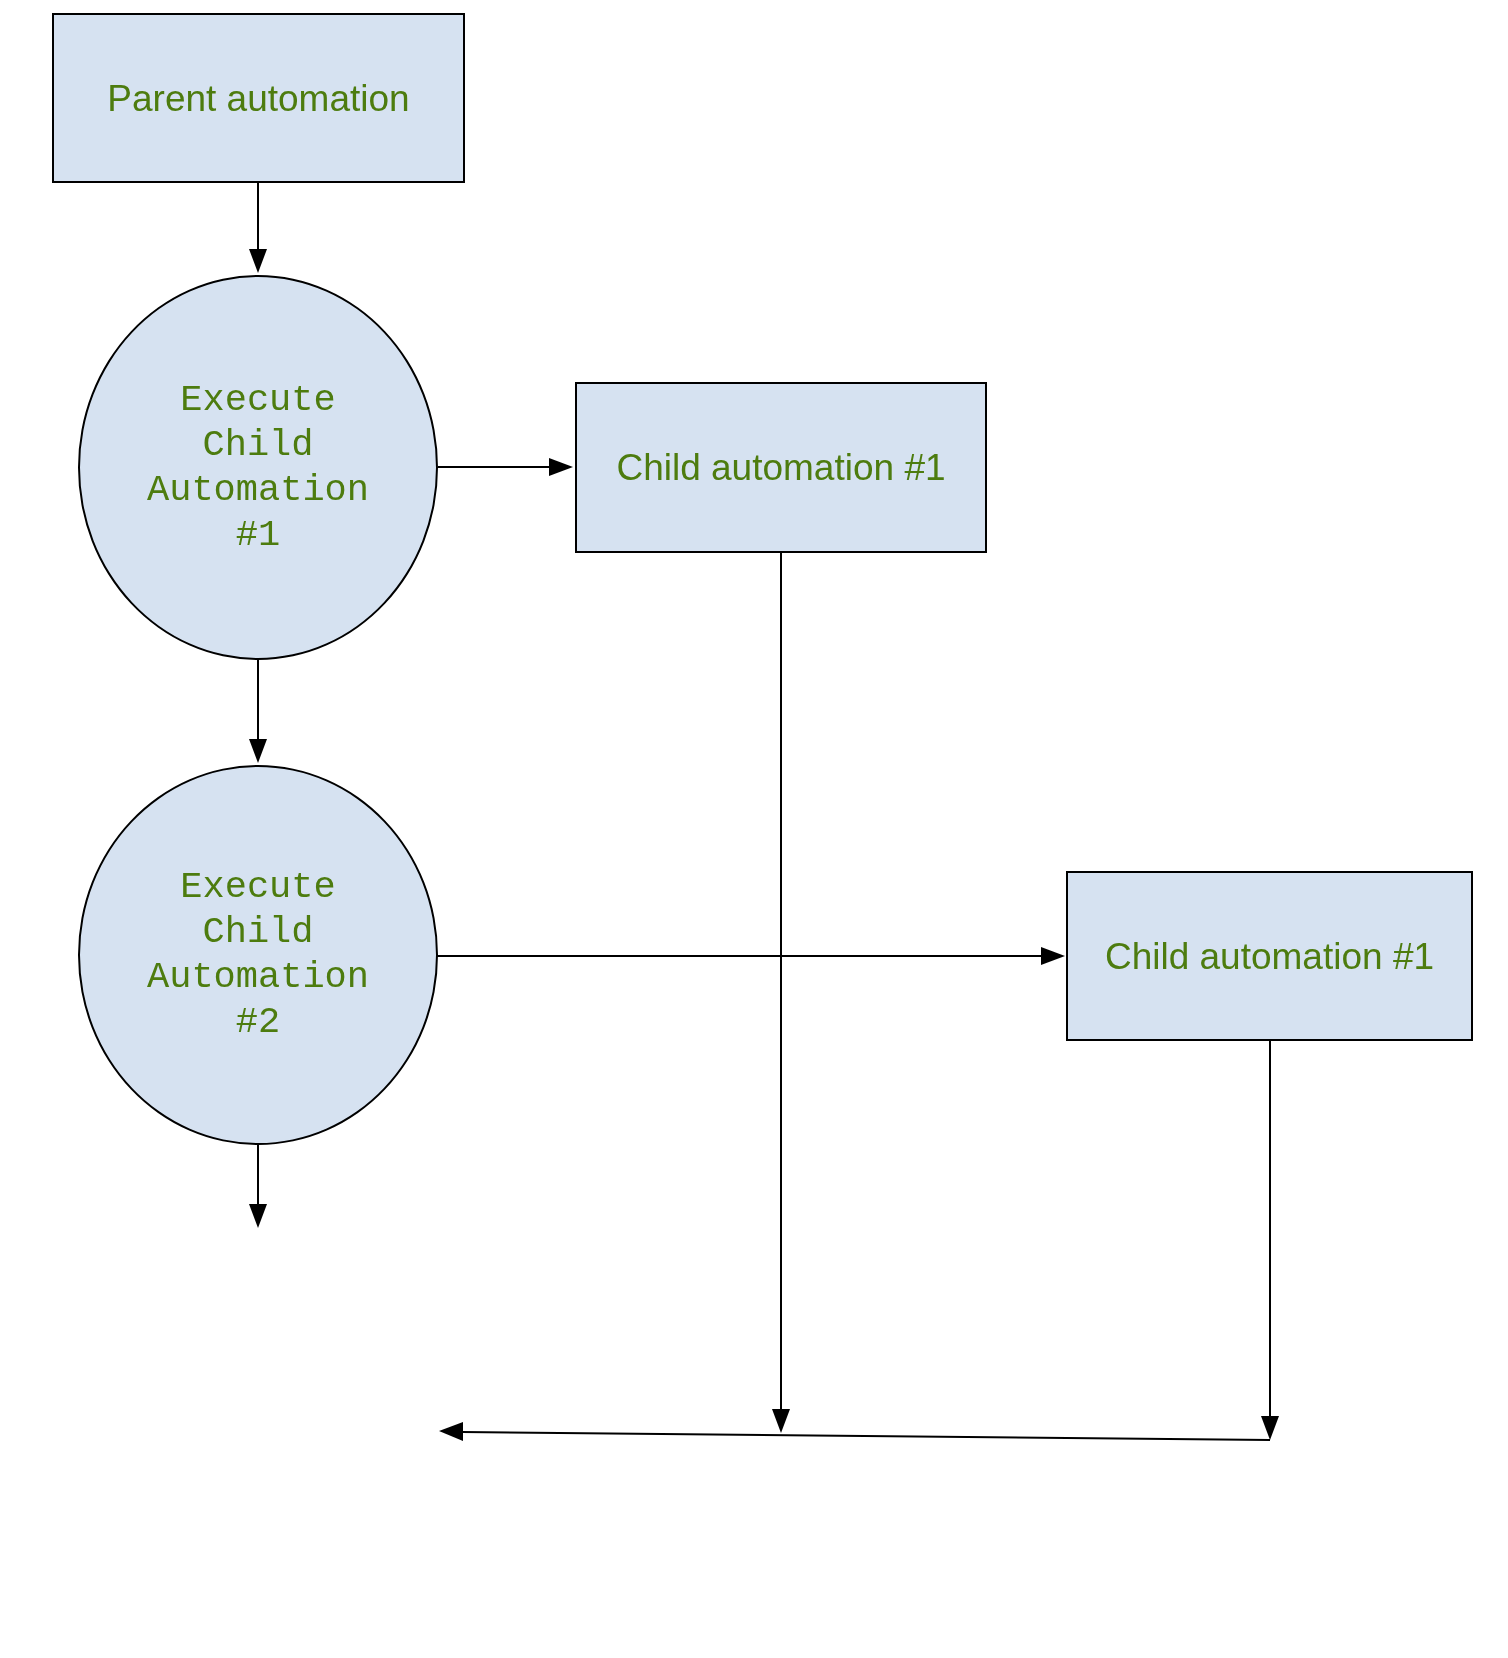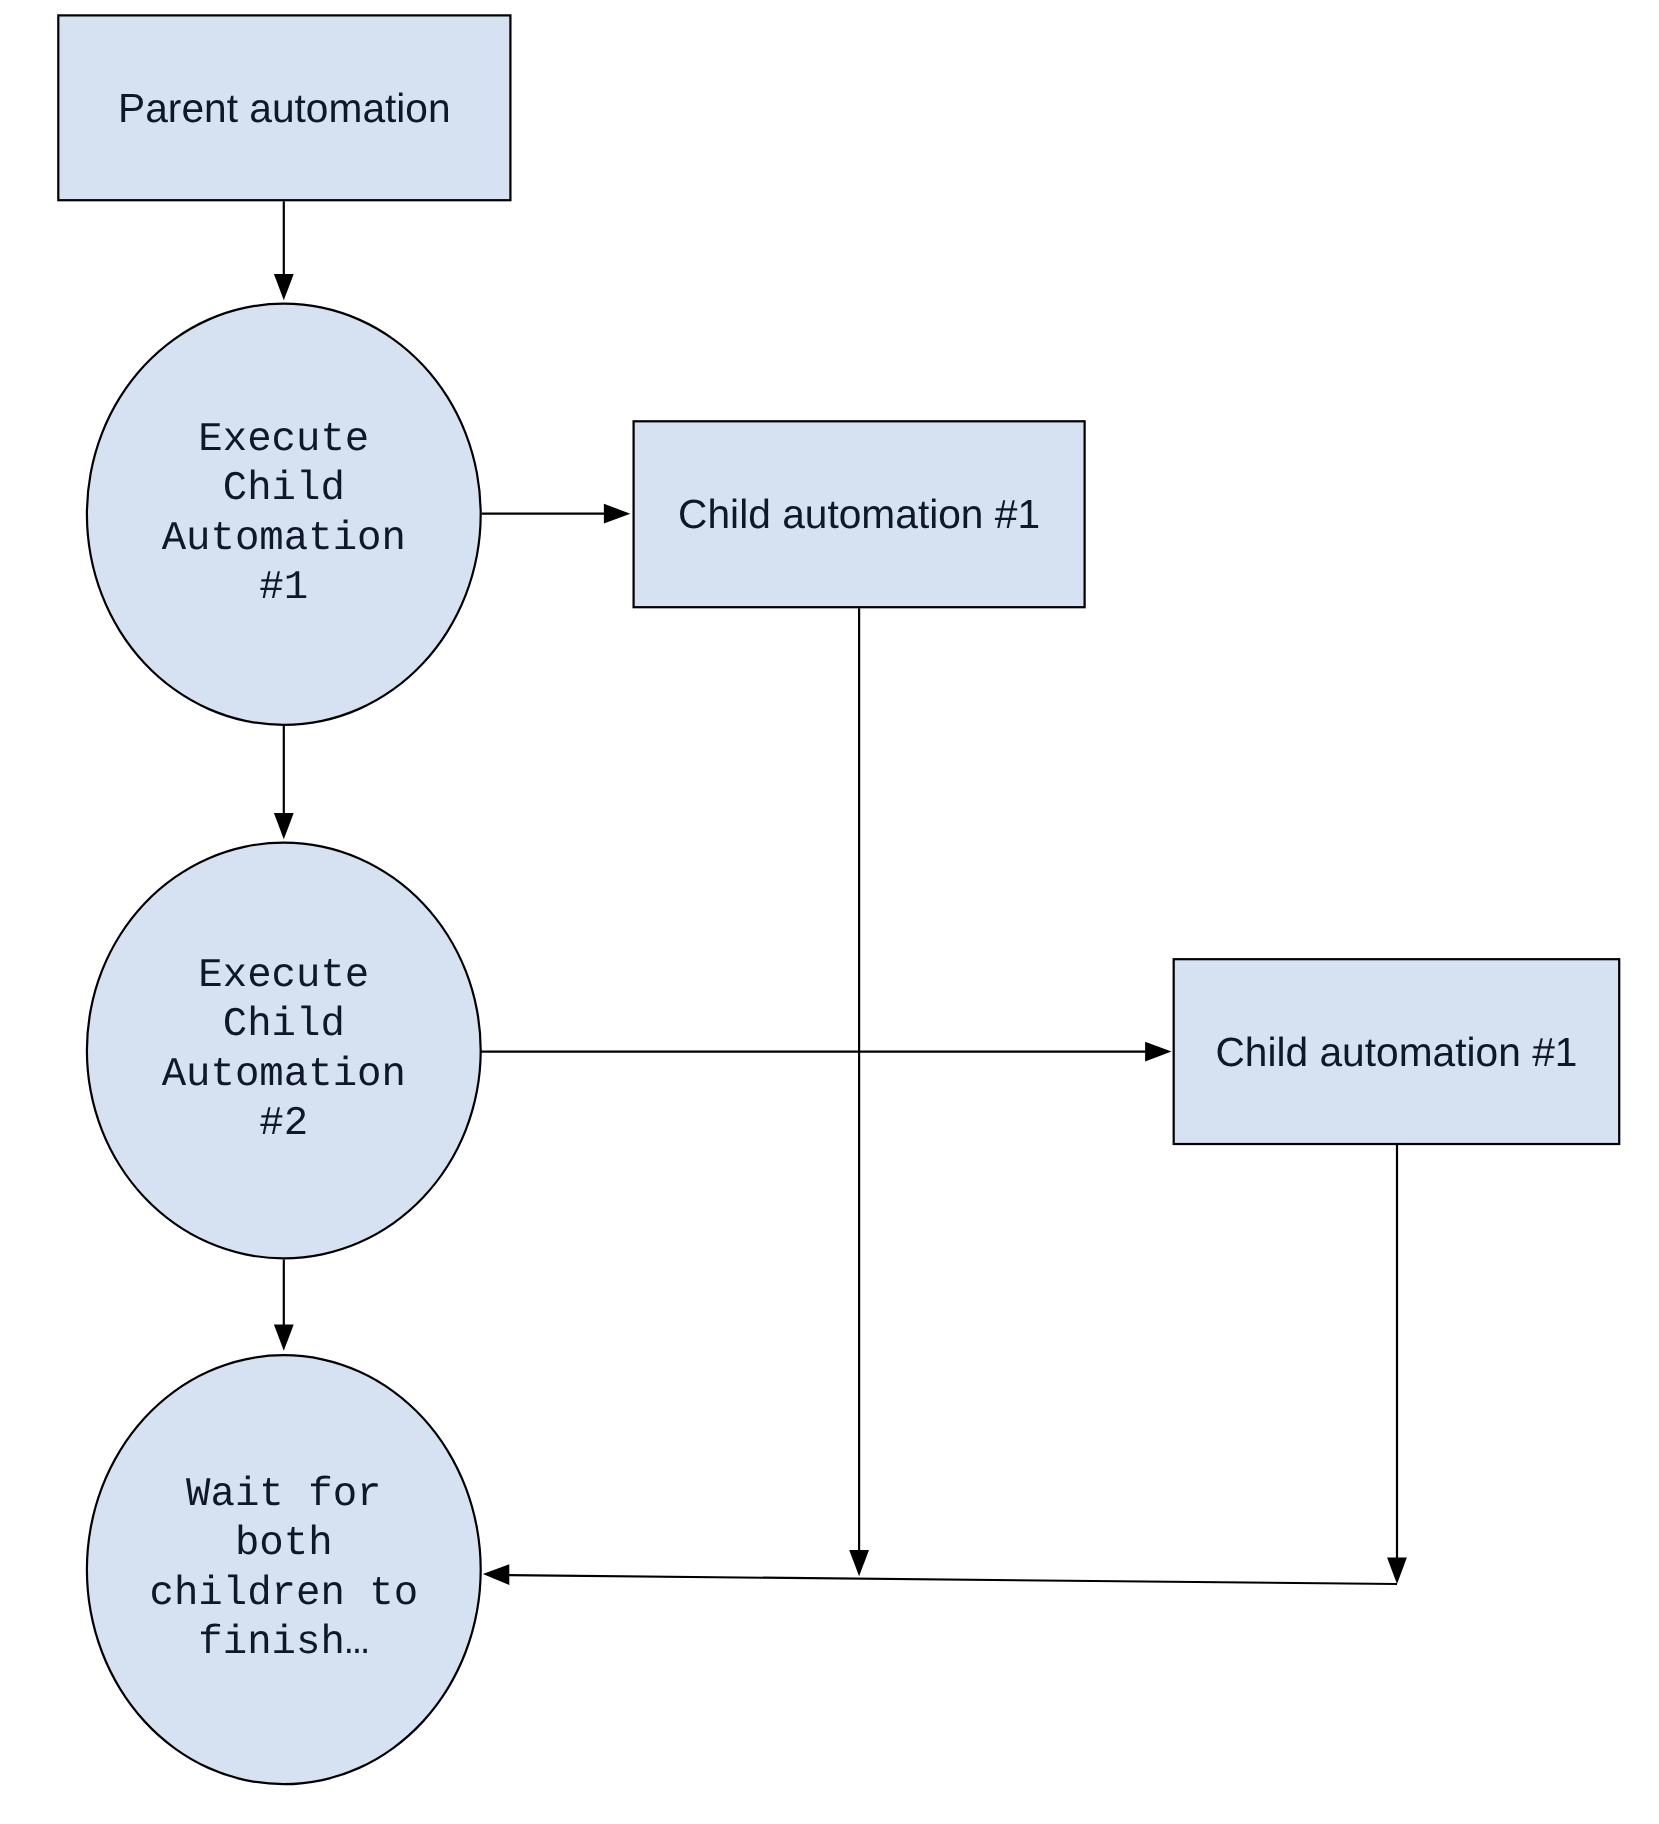--- a/index.html
+++ b/index.html
@@ -37,21 +37,21 @@
   .node {
     position: absolute;
     box-sizing: border-box;
     background: #d6e2f1;
     border: 2px solid #000000;
     display: flex;
     flex-direction: column;
     align-items: center;
     justify-content: center;
     text-align: center;
-    color: #0f172a;
+    color: #4d7c0f;
     font-size: 37px;
     line-height: 45px;
     z-index: 1;
   }
   .node.box { border-radius: 0; }
   .node.circle { border-radius: 50%; font-family: Liberation Mono, monospace; }
 
   .node .line { display: block; white-space: nowrap; }
 
   .parent-box   { left: 52px;   top: 13px;   width: 413px; height: 170px; }
@@ -128,20 +128,14 @@
     <span class="line">Execute</span>
     <span class="line">Child</span>
     <span class="line">Automation</span>
     <span class="line">#2</span>
   </div>
 
   <div class="node box child2-box">
     <span class="line">Child automation #1</span>
   </div>
 
-  <div class="node circle wait-circle">
-    <span class="line">Wait for</span>
-    <span class="line">both</span>
-    <span class="line">children to</span>
-    <span class="line">finish…</span>
-  </div>
 
 </div>
 
 </body></html>

